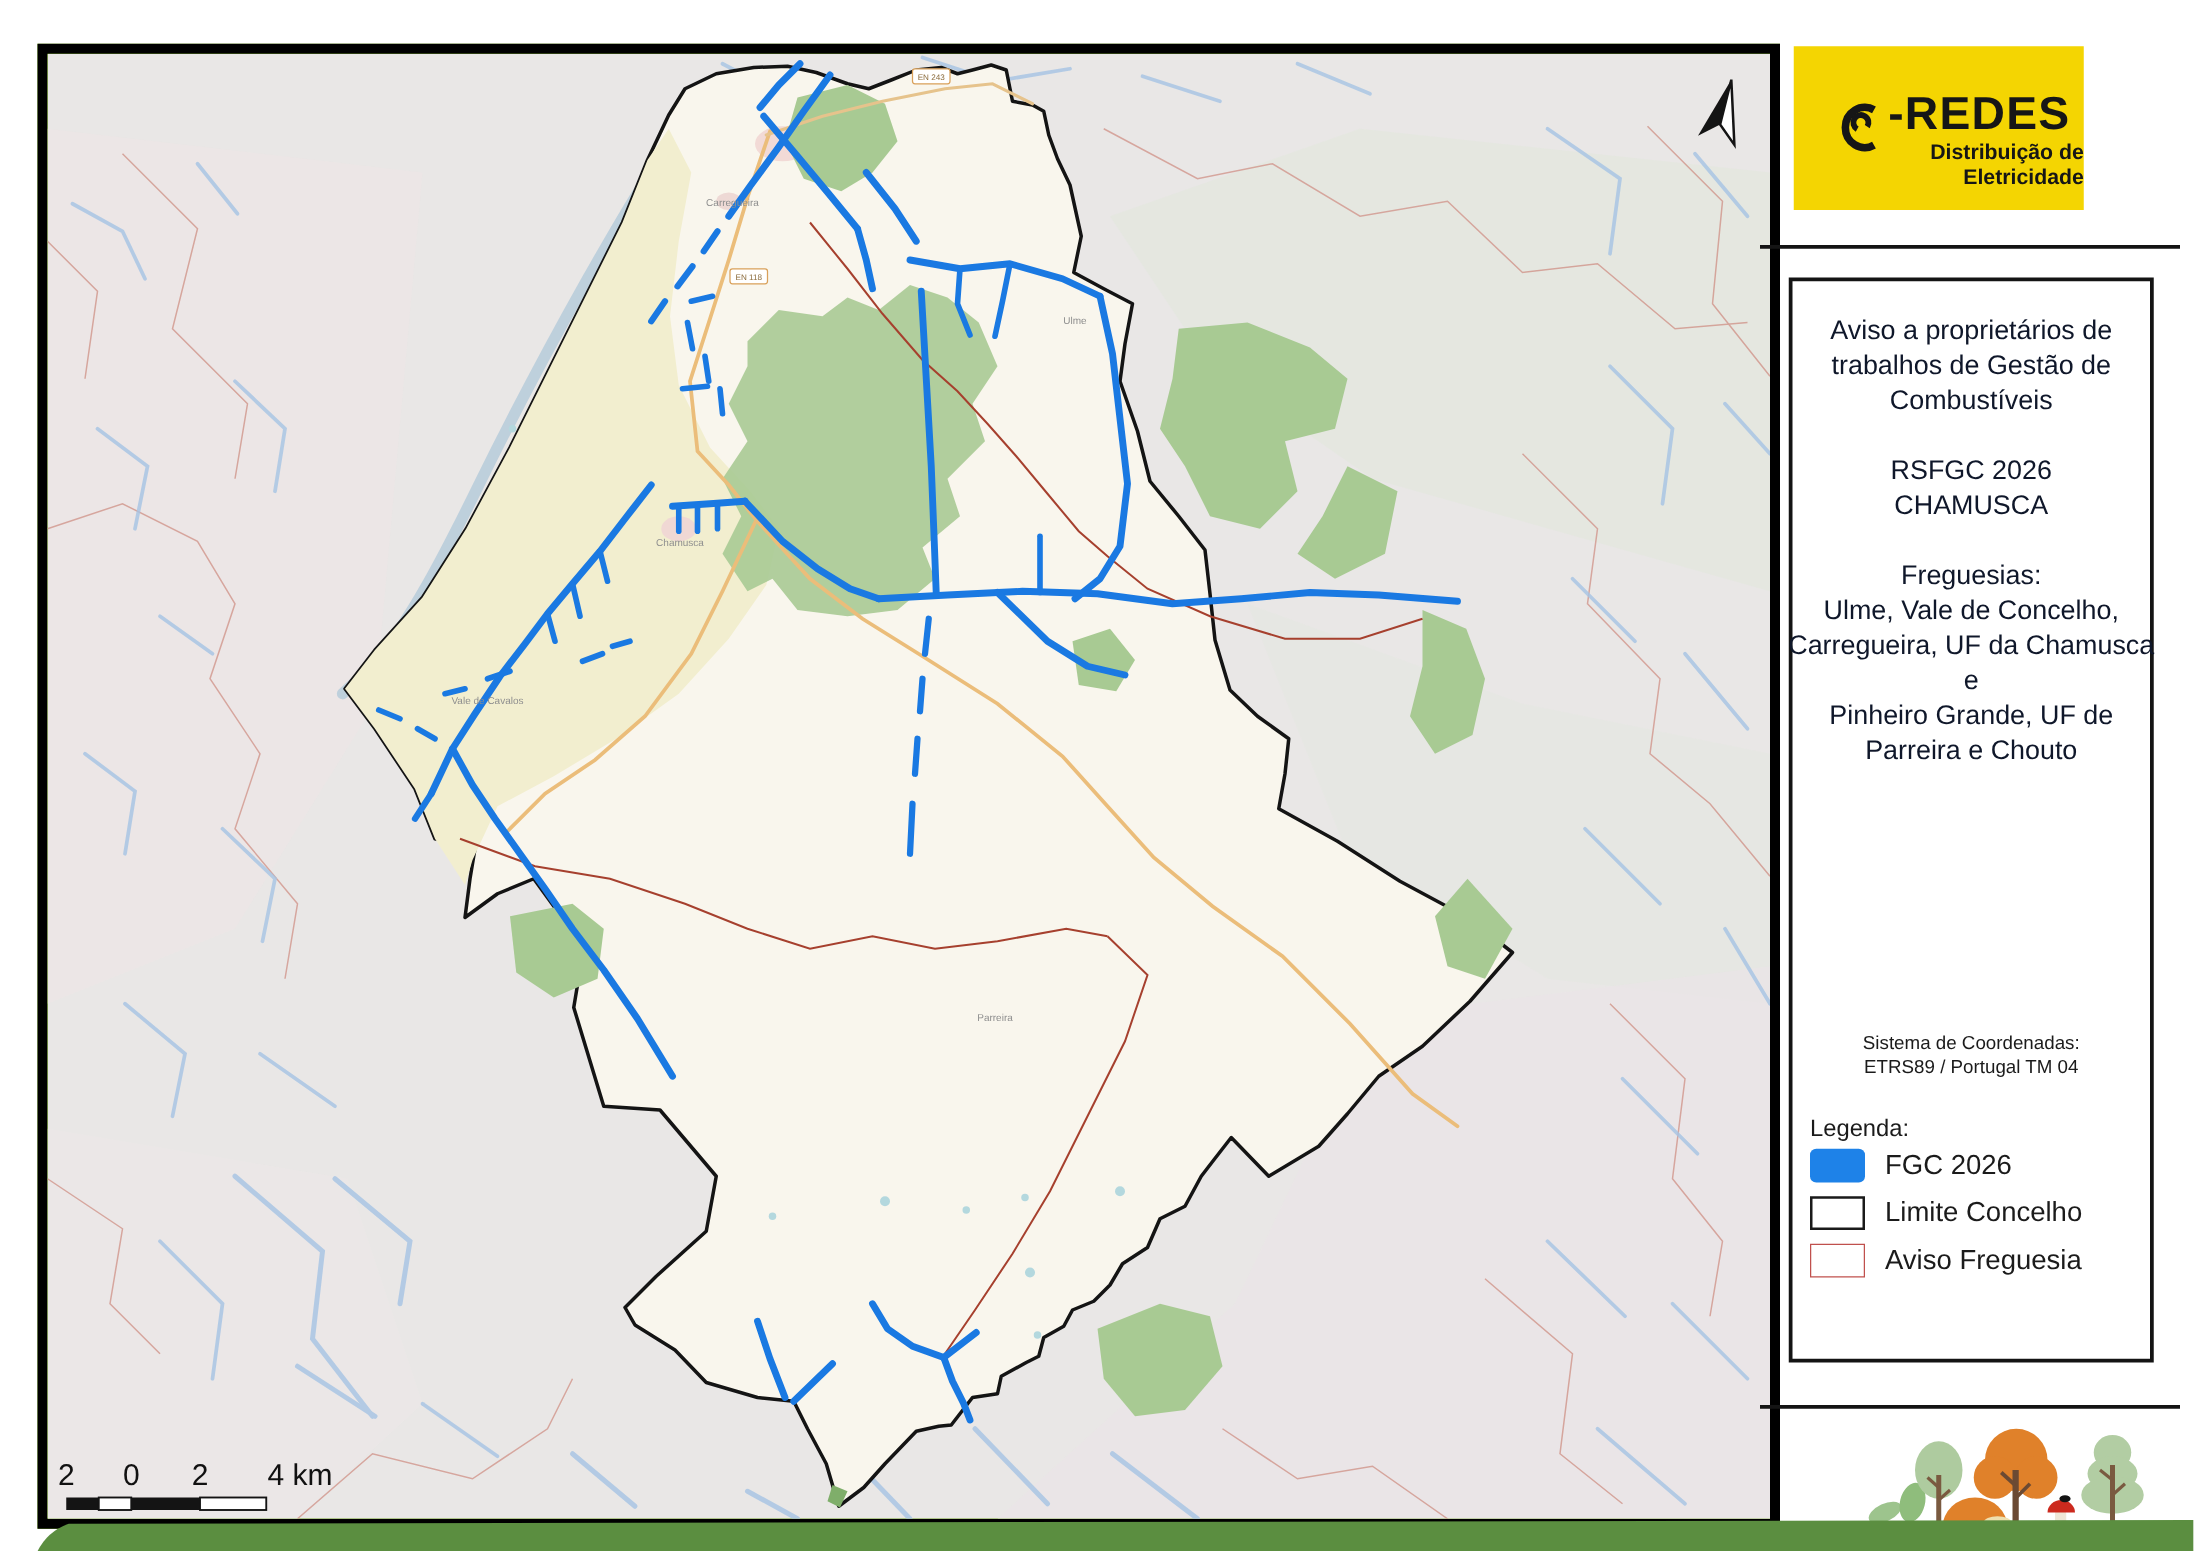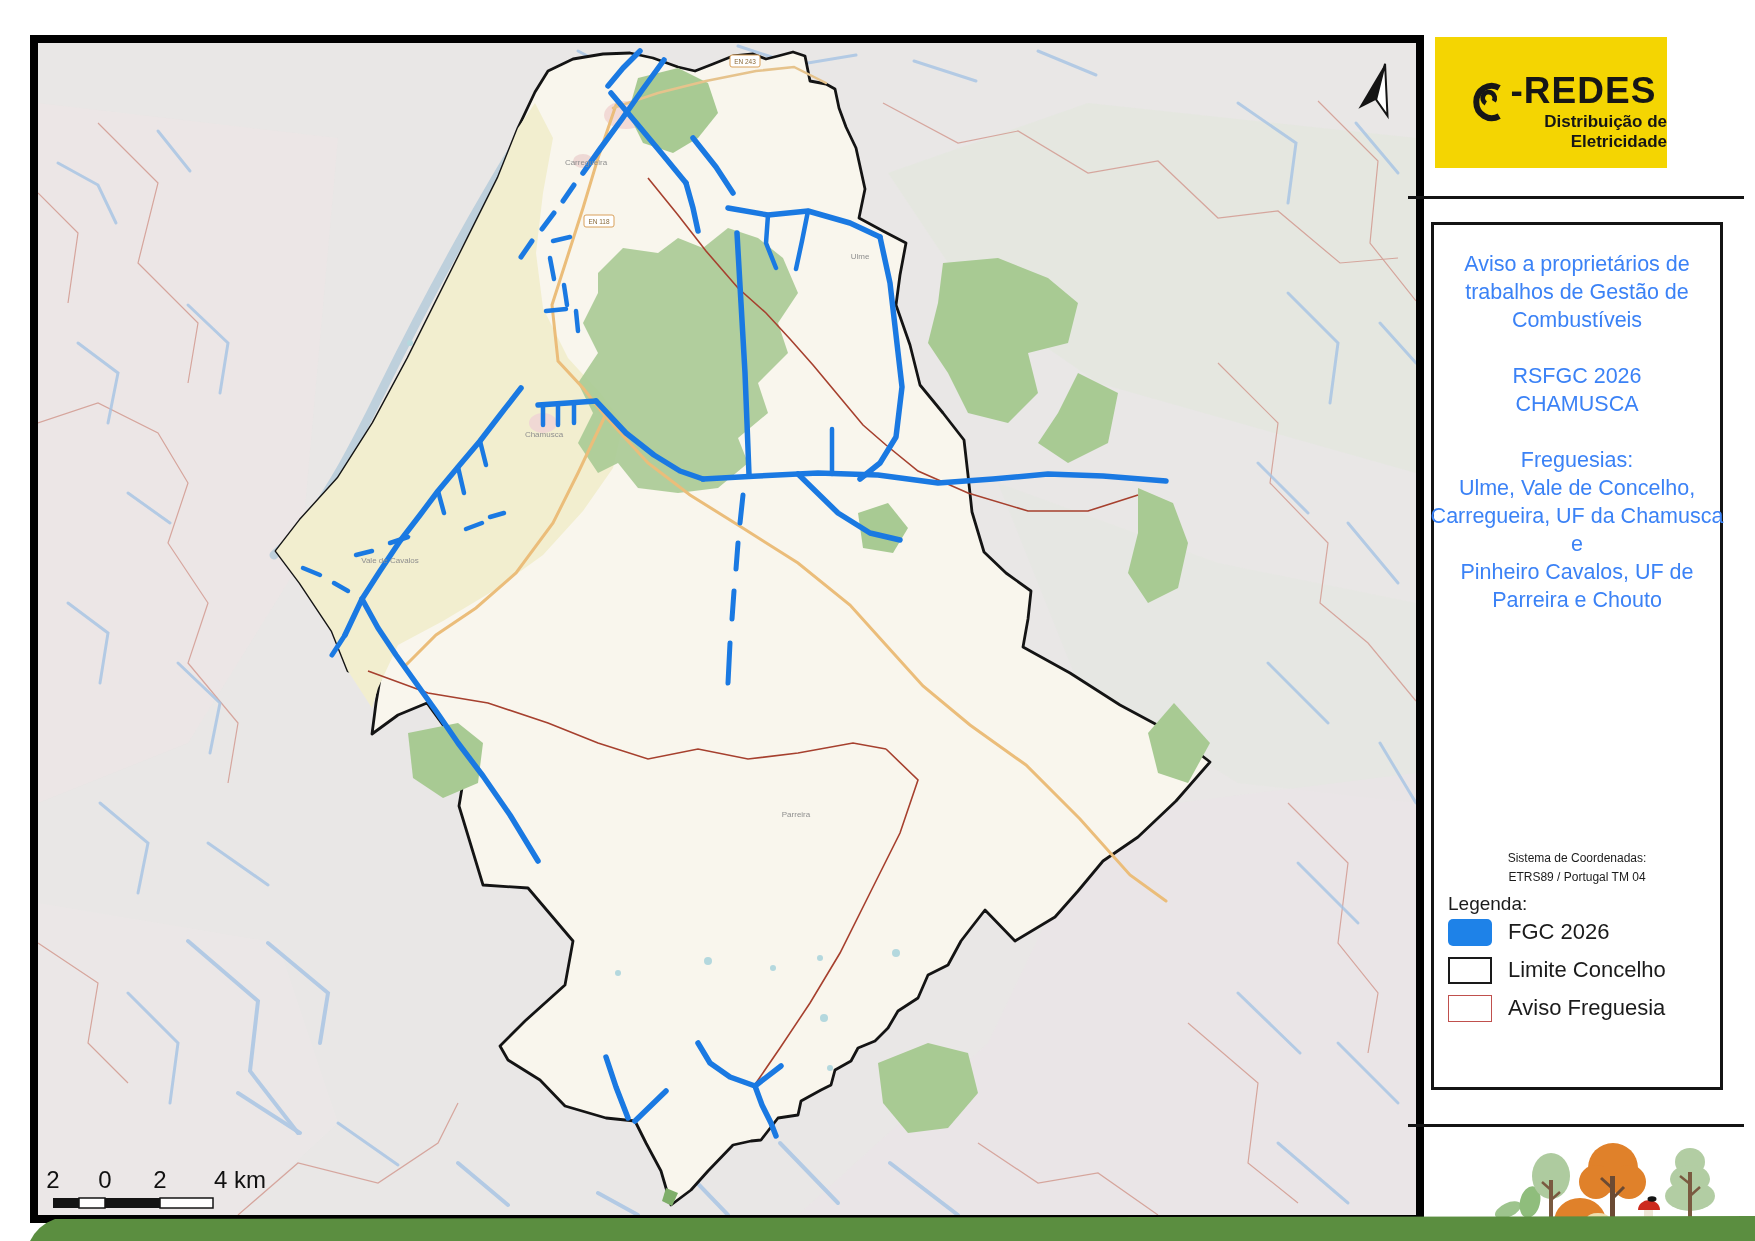--- a/index.html
+++ b/index.html
@@ -17,32 +17,32 @@
   .logo-inner{position:absolute;left:36px;top:34px;display:flex;align-items:flex-start;}
   .logo-text-wrap{margin-left:6px;}
   .logo-brand{font-size:37px;font-weight:bold;letter-spacing:1px;color:#161616;line-height:40px;}
   .logo-sub{font-size:17px;font-weight:bold;color:#161616;margin-top:1px;text-align:right;}
   .rule{position:absolute;left:1408px;width:336px;height:3px;background:#141414;}
   #rule-top{top:196px;}
   #rule-bottom{top:1124px;}
   #info-box{position:absolute;left:1431px;top:222px;width:292px;height:868px;
             border:3px solid #141414;box-sizing:border-box;background:#ffffff;}
   .notice{position:absolute;left:-6px;right:-6px;top:25px;text-align:center;
-          font-size:21.5px;line-height:28px;color:#3b82f6;}
+          font-size:21.5px;line-height:28px;color:#0f172a;}
   .notice .gap{height:28px;}
   #legend{position:absolute;left:14px;right:8px;top:668px;}
   .legend-title{font-size:19px;margin-bottom:4px;color:#1b1b1b;}
   .legend-row{display:flex;margin-bottom:11px;}
   .swatch{width:44px;height:27px;margin-right:16px;flex:0 0 auto;box-sizing:border-box;}
   .swatch-fgc{background:#1E82E8;border-radius:5px;}
   .swatch-concelho{background:#ffffff;border:2.5px solid #1a1a1a;}
   .swatch-freguesia{background:#ffffff;border:1.5px solid #C0504D;}
   .legend-label{font-size:22px;color:#1b1b1b;}
-  .crs{position:absolute;left:0;right:0;top:600px;text-align:center;font-size:12px;
-       line-height:19px;color:#1b1b1b;margin-top:24px;}
+  .crs{position:absolute;left:0;right:0;top:600px;text-align:center;font-size:15px;
+       line-height:19px;color:#1b1b1b;}
   
   #trees{position:absolute;left:1492px;top:1138px;}
   #green-bar{position:absolute;left:0;top:1213px;}
 </style>
 </head>
 <body>
 
 <div id="page">
 
   <div id="map-frame">
@@ -283,21 +283,21 @@
       <div>Aviso a proprietários de</div>
       <div>trabalhos de Gestão de</div>
       <div>Combustíveis</div>
       <div class="gap"></div>
       <div>RSFGC 2026</div>
       <div>CHAMUSCA</div>
       <div class="gap"></div>
       <div>Freguesias:</div>
       <div>Ulme, Vale de Concelho,</div>
       <div>Carregueira, UF da Chamusca e</div>
-      <div>Pinheiro Cavalos, UF de</div>
+      <div>Pinheiro Grande, UF de</div>
       <div>Parreira e Chouto</div>
     </div>
 
     <div id="legend">
       <div class="legend-title">Legenda:</div>
       <div class="legend-row">
         <div class="swatch swatch-fgc"></div>
         <div class="legend-label">FGC 2026</div>
       </div>
       <div class="legend-row">

